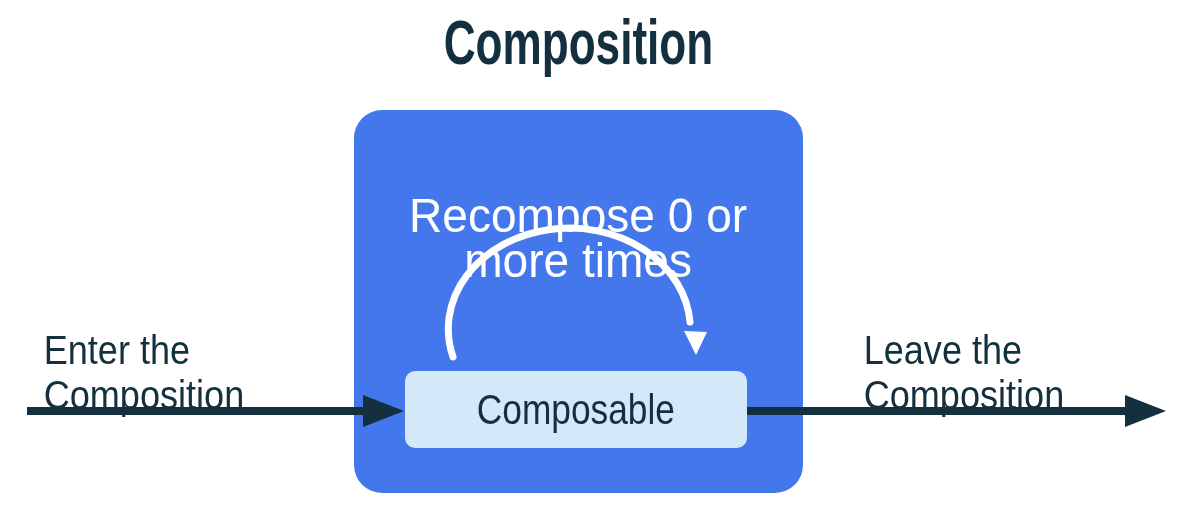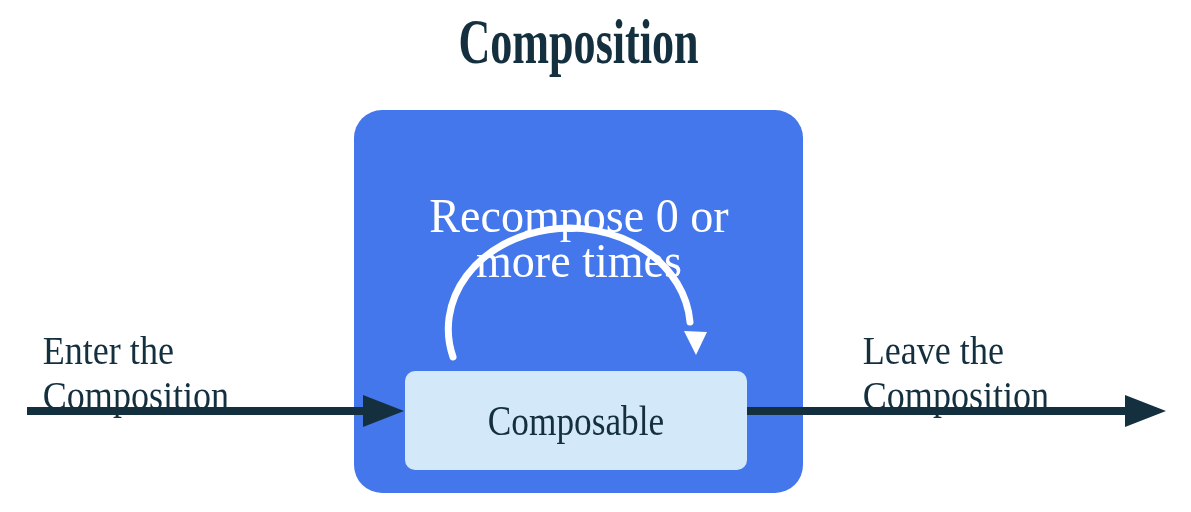--- a/index.html
+++ b/index.html
@@ -1,21 +1,21 @@
 <!DOCTYPE html>
 <html style="--navy: #14303F; --blue: #4377EB; --light-blue: #D3E8F9; --white: #FFFFFF; --background: #FFFFFF;"><head>
 <meta charset="utf-8">
 <style>
   html, body { margin: 0; padding: 0; background: #ffffff; }
   .canvas {
     position: relative;
     width: 1191px;
     height: 512px;
     background: var(--background, #ffffff);
-    font-family: Liberation Serif, serif;
+    font-family: Liberation Sans, sans-serif;
     overflow: hidden;
     border-radius: 10px;
   }
 
   
   .title {
     position: absolute;
     left: 354px;
     top: 11px;
     width: 449px;
@@ -60,21 +60,21 @@
     transform-origin: 50% 50%;
     white-space: pre-line;
   }
 
   
   .composable-box {
     position: absolute;
     left: 405px;
     top: 371px;
     width: 342px;
-    height: 99px;
+    height: 77px;
     background: var(--light-blue, #D3E8F9);
     border-radius: 10px;
     display: flex;
     align-items: center;
     justify-content: center;
     color: var(--navy, #14303F);
     font-size: 42px;
     font-weight: 400;
   }
   .composable-box .squish {

